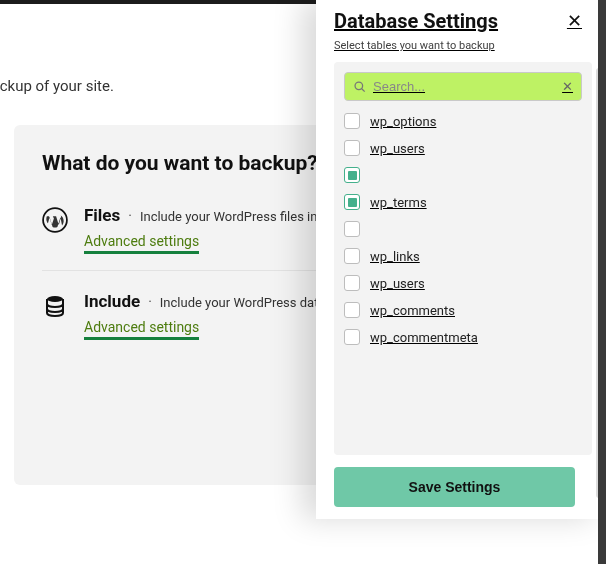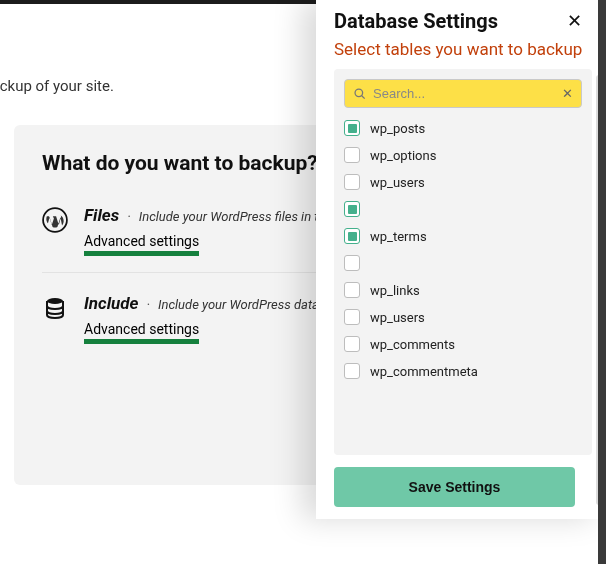--- a/index.html
+++ b/index.html
@@ -65,52 +65,52 @@
       align-items: center;
       justify-content: center;
       margin-top: 2px;
     }
     .item-text-line {
       display: flex;
       align-items: baseline;
       gap: 8px;
       flex-wrap: nowrap;
       white-space: nowrap;
-      font-style: italic;
     }
     .item-title {
       font-size: 17px;
       font-weight: 700;
       color: #111;
     }
     .dot { color: #555; font-size: 14px; }
     .item-desc {
       font-size: 13px;
       color: #333;
     }
     .advanced-link {
       display: inline-block;
       font-size: 14px;
-      color: #000000;
-      border-bottom: 5px solid #15803d;
+      color: #4d7c0f;
+      border-bottom: 3px solid #15803d;
       margin-top: 8px;
       padding-bottom: 2px;
     }
 
     
     .side-panel {
       position: absolute;
       top: 0;
       right: 0;
       width: 290px;
       height: 519px;
       background: #fff;
       box-shadow: -14px 0 28px rgba(0,0,0,0.15);
       display: flex;
       flex-direction: column;
+      text-decoration: underline;
     }
     .panel-edge {
       position: absolute;
       right: 0;
       top: 0;
       width: 8px;
       height: 564px;
       background: #3a3a3a;
     }
     .panel-header {
@@ -125,22 +125,22 @@
       color: #111;
     }
     .close-x {
       font-size: 18px;
       font-weight: 400;
       color: #111;
       cursor: pointer;
       padding: 2px 6px;
     }
     .panel-subtitle {
-      font-size: 17px;
-      color: #c2410c;
+      font-size: 11px;
+      color: #404040;
       padding: 0 18px 10px 18px;
     }
     .panel-body {
       background: #f3f3f3;
       border-radius: 4px;
       margin: 0 14px 0 18px;
       padding: 10px;
       height: 450px;
       position: relative;
     }
@@ -151,21 +151,21 @@
       width: 6px;
       height: 430px;
       background: #dcdcdc;
       border-radius: 3px;
     }
     .search-wrap {
       display: flex;
       align-items: center;
       border: 1px solid #c9c9c9;
       border-radius: 4px;
-      background: #fde047;
+      background: #bef264;
       padding: 6px 8px;
       margin-bottom: 12px;
     }
     .search-wrap input {
       flex: 1;
       border: none;
       background: transparent;
       outline: none;
       font-size: 13px;
       color: #333;
@@ -288,24 +288,20 @@
             <circle cx="10" cy="10" r="6.5"></circle>
             <line x1="20" y1="20" x2="15" y2="15"></line>
           </svg>
       </span>
       <input type="text" placeholder="Search..." style="">
       <span class="clear-icon">✕</span>
     </div>
 
     <div class="table-list" id="table-list">
         <div class="table-row">
-          <span class="checkbox checked"></span>
-          <span class="table-label">wp_posts</span>
-        </div>
-        <div class="table-row">
           <span class="checkbox"></span>
           <span class="table-label">wp_options</span>
         </div>
         <div class="table-row">
           <span class="checkbox"></span>
           <span class="table-label">wp_users</span>
         </div>
         <div class="table-row">
           <span class="checkbox checked"></span>
         </div>

